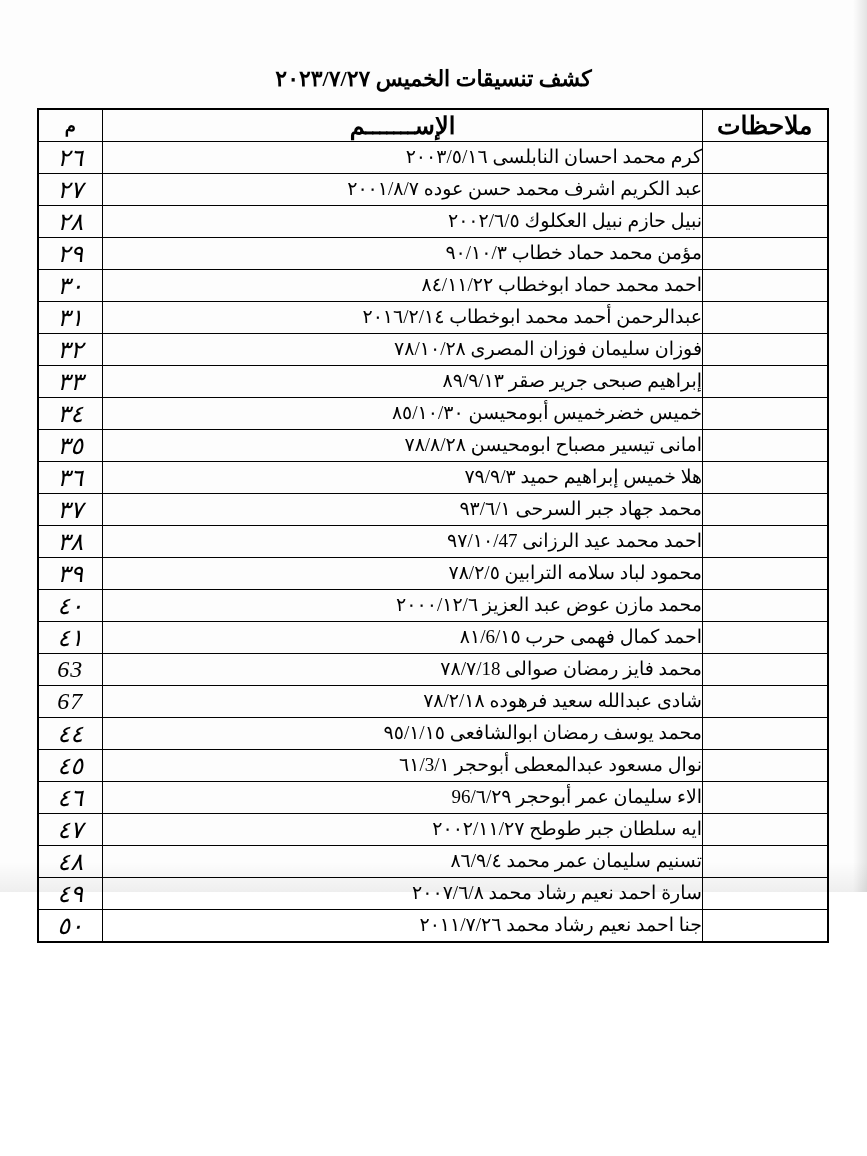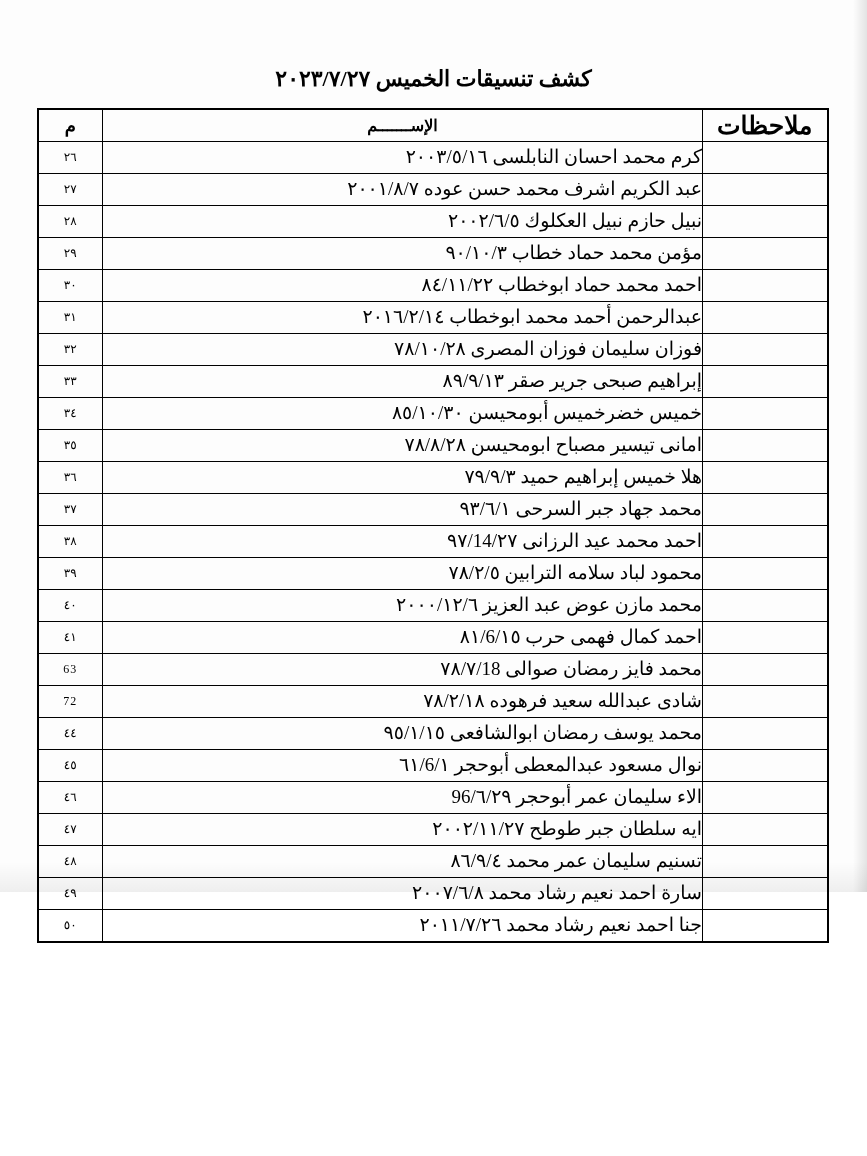--- a/index.html
+++ b/index.html
@@ -57,38 +57,39 @@
     height: 47px;
     font-size: 20px;
     font-weight: bold;
   }
   th.notes-head {
     text-align: center;
     font-size: 25px;
   }
   th.name-head {
     text-align: center;
-    font-size: 16px;
+    font-size: 24px;
   }
   th.num-head {
     text-align: center;
     font-size: 18px;
   }
   td.notes-cell { }
   td.name-cell {
     text-align: right;
     font-size: 19px;
     padding: 0 10px;
     white-space: nowrap;
     overflow: hidden;
   }
   td.num-cell {
     text-align: center;
-    font-size: 12px;
+    font-size: 24px;
     letter-spacing: 1px;
+    font-style: italic;
   }
   .name-inner {
     display: inline-block;
     transform: translateY(-1px);
   }
   
   .edge-left, .edge-right {
     position: absolute;
     top: 0;
     bottom: 0;
@@ -179,21 +180,21 @@
             <td class="name-cell"><span class="name-inner">هلا خميس إبراهيم حميد ٧٩/٩/٣</span></td>
             <td class="num-cell">٣٦</td>
           </tr>
           <tr>
             <td class="notes-cell"></td>
             <td class="name-cell"><span class="name-inner">محمد جهاد جبر السرحى ٩٣/٦/١</span></td>
             <td class="num-cell">٣٧</td>
           </tr>
           <tr>
             <td class="notes-cell"></td>
-            <td class="name-cell"><span class="name-inner">احمد محمد عيد الرزانى ٩٧/14/٢٧</span></td>
+            <td class="name-cell"><span class="name-inner">احمد محمد عيد الرزانى ٩٧/١٠/47</span></td>
             <td class="num-cell">٣٨</td>
           </tr>
           <tr>
             <td class="notes-cell"></td>
             <td class="name-cell"><span class="name-inner">محمود لباد سلامه الترابين ٧٨/٢/٥</span></td>
             <td class="num-cell">٣٩</td>
           </tr>
           <tr>
             <td class="notes-cell"></td>
             <td class="name-cell"><span class="name-inner">محمد مازن عوض عبد العزيز ٢٠٠٠/١٢/٦</span></td>
@@ -205,30 +206,30 @@
             <td class="num-cell">٤١</td>
           </tr>
           <tr>
             <td class="notes-cell"></td>
             <td class="name-cell"><span class="name-inner">محمد فايز رمضان صوالى ٧٨/٧/18</span></td>
             <td class="num-cell">63</td>
           </tr>
           <tr>
             <td class="notes-cell"></td>
             <td class="name-cell"><span class="name-inner">شادى عبدالله سعيد فرهوده ٧٨/٢/١٨</span></td>
-            <td class="num-cell">72</td>
+            <td class="num-cell">67</td>
           </tr>
           <tr>
             <td class="notes-cell"></td>
             <td class="name-cell"><span class="name-inner">محمد يوسف رمضان ابوالشافعى ٩٥/١/١٥</span></td>
             <td class="num-cell">٤٤</td>
           </tr>
           <tr>
             <td class="notes-cell"></td>
-            <td class="name-cell"><span class="name-inner">نوال مسعود عبدالمعطى أبوحجر ٦١/6/١</span></td>
+            <td class="name-cell"><span class="name-inner">نوال مسعود عبدالمعطى أبوحجر ٦١/3/١</span></td>
             <td class="num-cell">٤٥</td>
           </tr>
           <tr>
             <td class="notes-cell"></td>
             <td class="name-cell"><span class="name-inner">الاء سليمان عمر أبوحجر 96/٦/٢٩</span></td>
             <td class="num-cell">٤٦</td>
           </tr>
           <tr>
             <td class="notes-cell"></td>
             <td class="name-cell"><span class="name-inner">ايه سلطان جبر طوطح ٢٠٠٢/١١/٢٧</span></td>

